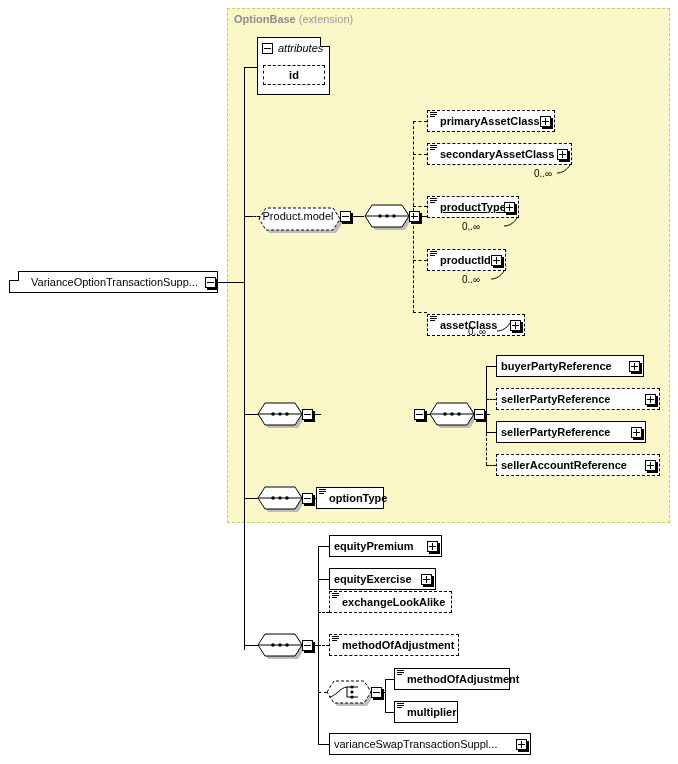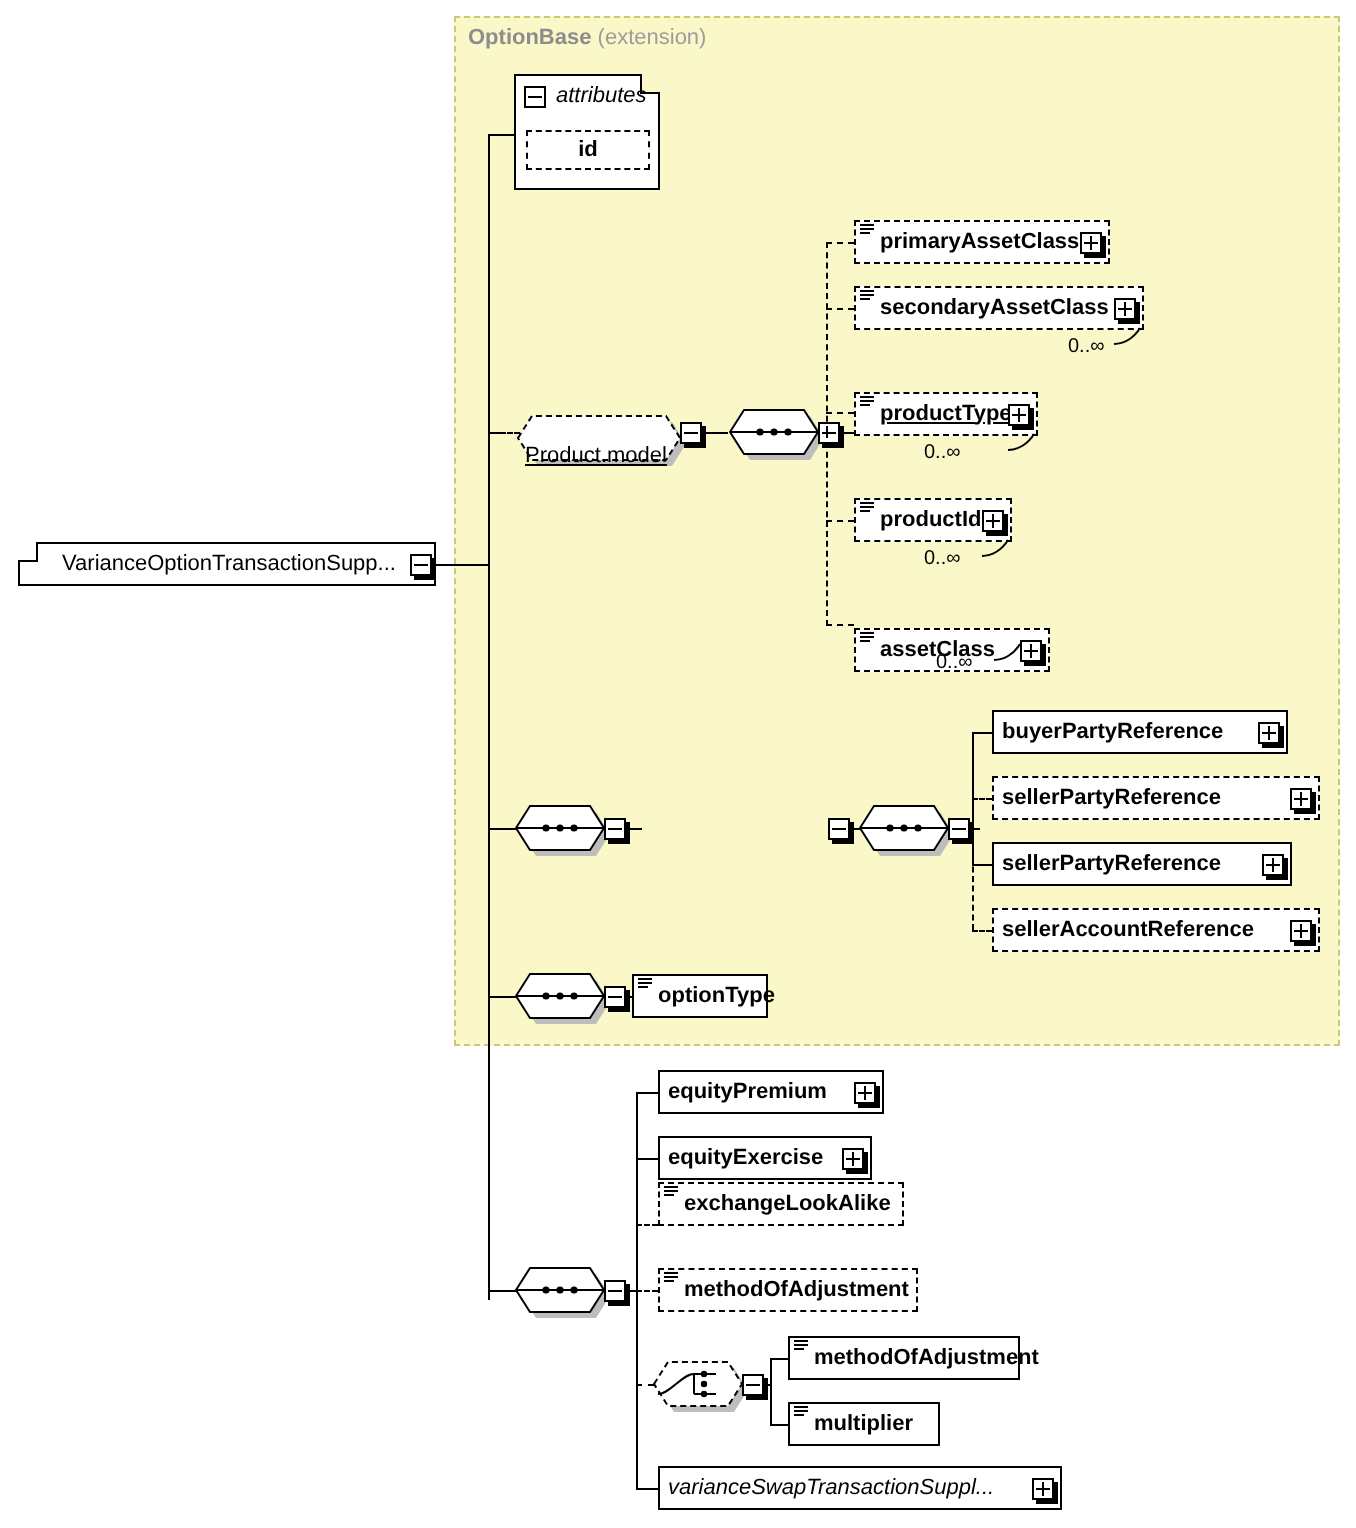--- a/index.html
+++ b/index.html
@@ -166,21 +166,21 @@
   </div>
 
   <div class="ln h" style="left:244px;top:216px;width:7px;"></div>
   <div class="dln h" style="left:250px;top:216px;width:10px;"></div>
 
   <div class="grpwrap" style="left:256px;top:205px;width:84px;height:22px;">
     <svg width="90" height="28">
       <polygon points="3,14 10,3 77,3 84,14 77,25 10,25 3,14" fill="#BDBDBD" stroke="none" transform="translate(3,3)"></polygon>
       <polygon points="3,14 10,3 77,3 84,14 77,25 10,25 3,14" fill="#FFFFFF" stroke="#000000" stroke-width="1" stroke-dasharray="3,2"></polygon>
     </svg>
-    <div class="glbl" style="position:absolute;left:0;top:12px;width:84px;height:22px;display:flex;align-items:center;justify-content:center;font-size:11px;text-decoration:underline;">Product.model</div>
+    <div class="glbl" style="position:absolute;left:0;top:0;width:84px;height:22px;display:flex;align-items:center;justify-content:center;font-size:11px;">Product.model</div>
   </div>
   <div class="pm sh" style="left:340px;top:211px;"></div>
   <div class="ln h" style="left:353px;top:216px;width:11px;"></div>
 
   <div class="comp" style="left:363px;top:203px;width:48px;height:26px;">
     <svg width="56" height="32">
       <polygon points="2,13 9,2 39,2 46,13 39,24 9,24 2,13" fill="#BDBDBD" transform="translate(3,3)"></polygon>
       <polygon points="2,13 9,2 39,2 46,13 39,24 9,24 2,13" fill="#FFFFFF" stroke="#000" stroke-width="1"></polygon>
       <line x1="2" y1="13" x2="46" y2="13" stroke="#000" stroke-width="1"></line>
       <circle cx="17" cy="13" r="1.8" fill="#000"></circle>
@@ -441,30 +441,30 @@
     <div class="shadow"></div>
     <div class="seqglyph">
         <i></i>
         <i></i>
         <i></i>
       </div>
     <span class="node-lbl">methodOfAdjustment</span>
   </div>
 
   <div class="ln h" style="left:385px;top:712px;width:9px;"></div>
-  <div class="node node-solid hasicon" style="left:394px;top:701px;width:76px;">
+  <div class="node node-solid hasicon" style="left:394px;top:701px;width:64px;">
     <div class="shadow"></div>
     <div class="seqglyph">
         <i></i>
         <i></i>
         <i></i>
       </div>
     <span class="node-lbl">multiplier</span>
   </div>
 
   <div class="ln h" style="left:318px;top:744px;width:11px;"></div>
-  <div class="node node-solid" style="left:329px;top:733px;width:202px;font-style:italic;">
+  <div class="node node-solid" style="left:329px;top:733px;width:202px;">
     <div class="shadow"></div>
     <span class="node-lbl thin">varianceSwapTransactionSuppl...</span>
     <span class="inplus"></span>
   </div>
 
 </div>
 
 </body></html>

